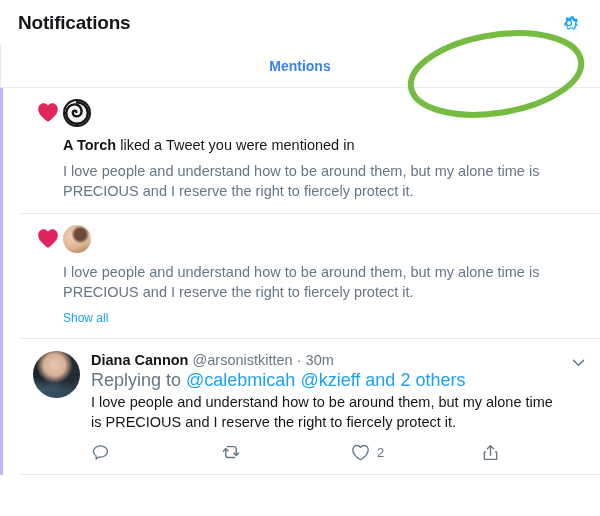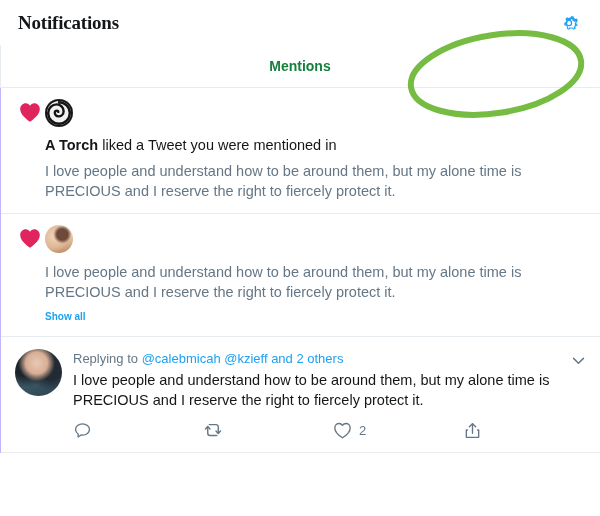--- a/index.html
+++ b/index.html
@@ -22,21 +22,20 @@
 
   
   .header {
     position: relative;
     height: 45px;
     display: flex;
     align-items: center;
     padding: 0 16px 0 18px;
     box-sizing: border-box;
     background: #ffffff;
-    font-family: Liberation Serif, serif;
   }
   .page-title {
     font-size: 19px;
     font-weight: bold;
     color: #14171a;
     letter-spacing: -0.2px;
     flex: 1 1 auto;
   }
   .gear-btn {
     width: 30px;
@@ -61,42 +60,43 @@
     background: #ffffff;
   }
   .tab {
     flex: 1 1 0;
     display: flex;
     align-items: center;
     justify-content: center;
     position: relative;
     font-size: 14px;
     font-weight: bold;
-    color: #15803d;
+    color: #3b82f6;
     cursor: pointer;
     user-select: none;
   }
   .tab.active {
     color: #1da1f2;
   }
   .tab.active::after {
     content: "";
     position: absolute;
     left: 1px;
     right: 23px;
     bottom: -1px;
     height: 3px;
     background: #1da1f2;
     border-radius: 2px;
   }
 
   
   .feed {
-    border-left: 1px solid #c4b5fd;
-    box-sizing: border-box;
+    border-left: 3px solid #c4b5fd;
+    box-sizing: border-box;
+    padding-left: 16px;
   }
   .notif-row {
     display: flex;
     padding: 11px 14px 12px 14px;
     border-bottom: 1px solid #e6ecf0;
     box-sizing: border-box;
     background: #ffffff;
     cursor: pointer;
   }
   .notif-gutter {
@@ -137,24 +137,23 @@
     font-weight: bold;
   }
   .notif-text {
     font-size: 14.5px;
     color: #657786;
     line-height: 20px;
   }
   .show-all {
     display: inline-block;
     margin-top: 9px;
-    font-size: 10px;
+    font-size: 12px;
     color: #1da1f2;
     cursor: pointer;
-    font-weight: bold;
   }
 
   
   .tweet-row {
     display: flex;
     padding: 11px 14px 6px 14px;
     border-bottom: 1px solid #e6ecf0;
     box-sizing: border-box;
     background: #ffffff;
     cursor: pointer;
@@ -184,21 +183,21 @@
     white-space: nowrap;
   }
   .tweet-author {
     font-weight: bold;
     color: #14171a;
   }
   .tweet-handle, .tweet-dot, .tweet-time {
     color: #657786;
   }
   .tweet-replying {
-    font-size: 13px;
+    font-size: 18px;
     line-height: 21px;
     color: #657786;
   }
   .tweet-replying .mention {
     color: #1da1f2;
   }
   .tweet-text {
     font-size: 14.5px;
     line-height: 20px;
     color: #14171a;
@@ -326,20 +325,26 @@
         <div class="notif-text">I love people and understand how to be around them, but my alone time is PRECIOUS and I reserve the right to fiercely protect it.</div>
         <span class="show-all">Show all</span>
       </div>
     </div>
 
     <div class="tweet-row">
       <div class="tweet-gutter">
         <span class="avatar-lg av-photo-diana"></span>
       </div>
       <div class="tweet-body">
+        <div class="tweet-line1">
+          <span class="tweet-author">Diana Cannon</span>
+          <span class="tweet-handle">@arsonistkitten</span>
+          <span class="tweet-dot">·</span>
+          <span class="tweet-time">30m</span>
+        </div>
         <div class="tweet-replying">
           <span>Replying to </span><span class="mention">@calebmicah @kzieff and 2 others</span>
         </div>
         <div class="tweet-text">I love people and understand how to be around them, but my alone time is PRECIOUS and I reserve the right to fiercely protect it.</div>
 
         <div class="caret-btn">
           <svg width="17" height="17" viewBox="0 0 24 24">
             <path d="M5 9l7 7 7-7" fill="none" stroke="#657786" stroke-width="2" stroke-linecap="round" stroke-linejoin="round"></path>
           </svg>
         </div>

